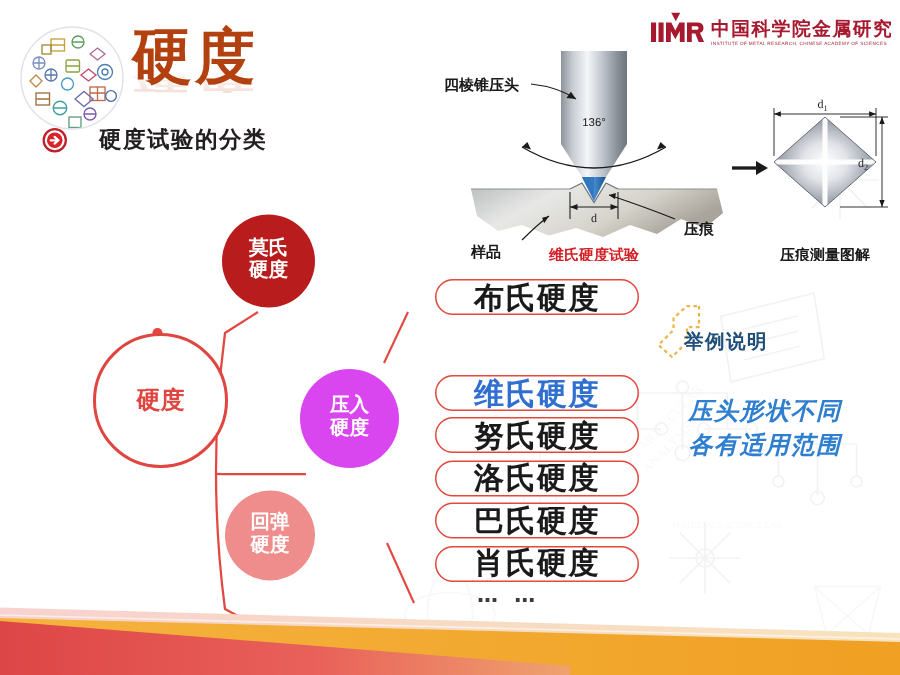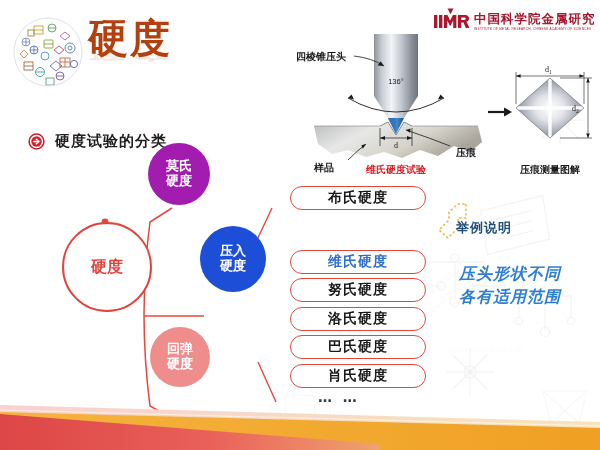--- a/index.html
+++ b/index.html
@@ -29,21 +29,21 @@
     color:#b3400f;opacity:.22;
     transform:scaleY(-0.55);transform-origin:top left;
     -webkit-mask-image:linear-gradient(to bottom,rgba(0,0,0,.75),rgba(0,0,0,0) 70%);
     mask-image:linear-gradient(to bottom,rgba(0,0,0,.75),rgba(0,0,0,0) 70%);
     font-family:"DejaVu Sans","Liberation Sans",sans-serif;
   }
 
   .imr-logo{position:absolute;right:6px;top:6px;width:164px;height:28px;}
 
   
-  .subtitle-row{position:absolute;left:28px;top:84px;display:flex;align-items:center;gap:10px;margin-top:48px;}
+  .subtitle-row{position:absolute;left:28px;top:84px;display:flex;align-items:center;gap:21px;}
   .bullet-arrow{width:17px;height:17px;flex:0 0 17px;}
   .subtitle-text{
     font-size:15px;font-weight:bold;color:#231f20;letter-spacing:1px;
     font-family:"DejaVu Sans","Liberation Sans",sans-serif;
   }
 
   
   .vickers{position:absolute;left:292px;top:34px;width:308px;height:140px;}
 
   
@@ -54,32 +54,32 @@
     display:flex;align-items:center;justify-content:center;
     text-align:center;line-height:1.12;
     font-family:"DejaVu Sans","Liberation Sans",sans-serif;
     font-weight:bold;color:#ffffff;
   }
   .node-root{
     left:62px;top:222px;width:86px;height:86px;
     background:#ffffff;border:2.4px solid #e0453f;
     color:#e0453f;font-size:16px;
   }
-  .node-mohs{left:148px;top:143px;width:62px;height:62px;background:#a21caf;font-size:13px;}
-  .node-indent{left:200px;top:226px;width:66px;height:66px;background:#1d4ed8;font-size:13px;align-items:center;}
+  .node-mohs{left:148px;top:143px;width:62px;height:62px;background:#b91c1c;font-size:13px;}
+  .node-indent{left:200px;top:246px;width:66px;height:66px;background:#d946ef;font-size:13px;align-items:center;}
   .node-rebound{left:150px;top:327px;width:60px;height:60px;background:#ef8d8d;font-size:13px;}
 
   
   .pill-col{position:absolute;left:290px;top:186px;width:140px;}
   .pill{
     width:136px;height:24px;margin-bottom:4.4px;
     border:1.6px solid #e2483f;border-radius:13px;
     background:#ffffff;
     display:flex;align-items:center;justify-content:center;
-    font-size:14px;font-weight:bold;color:#1a1a1a;letter-spacing:1px;
+    font-size:20px;font-weight:bold;color:#1a1a1a;letter-spacing:1px;
     font-family:"DejaVu Sans","Liberation Sans",sans-serif;
     box-sizing:border-box;
   }
   .pill.highlight{color:#2f6fd0;margin-top:40px;}
   .dots{
     position:absolute;left:318px;top:389px;
     font-size:14px;font-weight:bold;color:#3a3a3a;letter-spacing:3px;
     font-family:"DejaVu Sans","Liberation Sans",sans-serif;
   }
 

